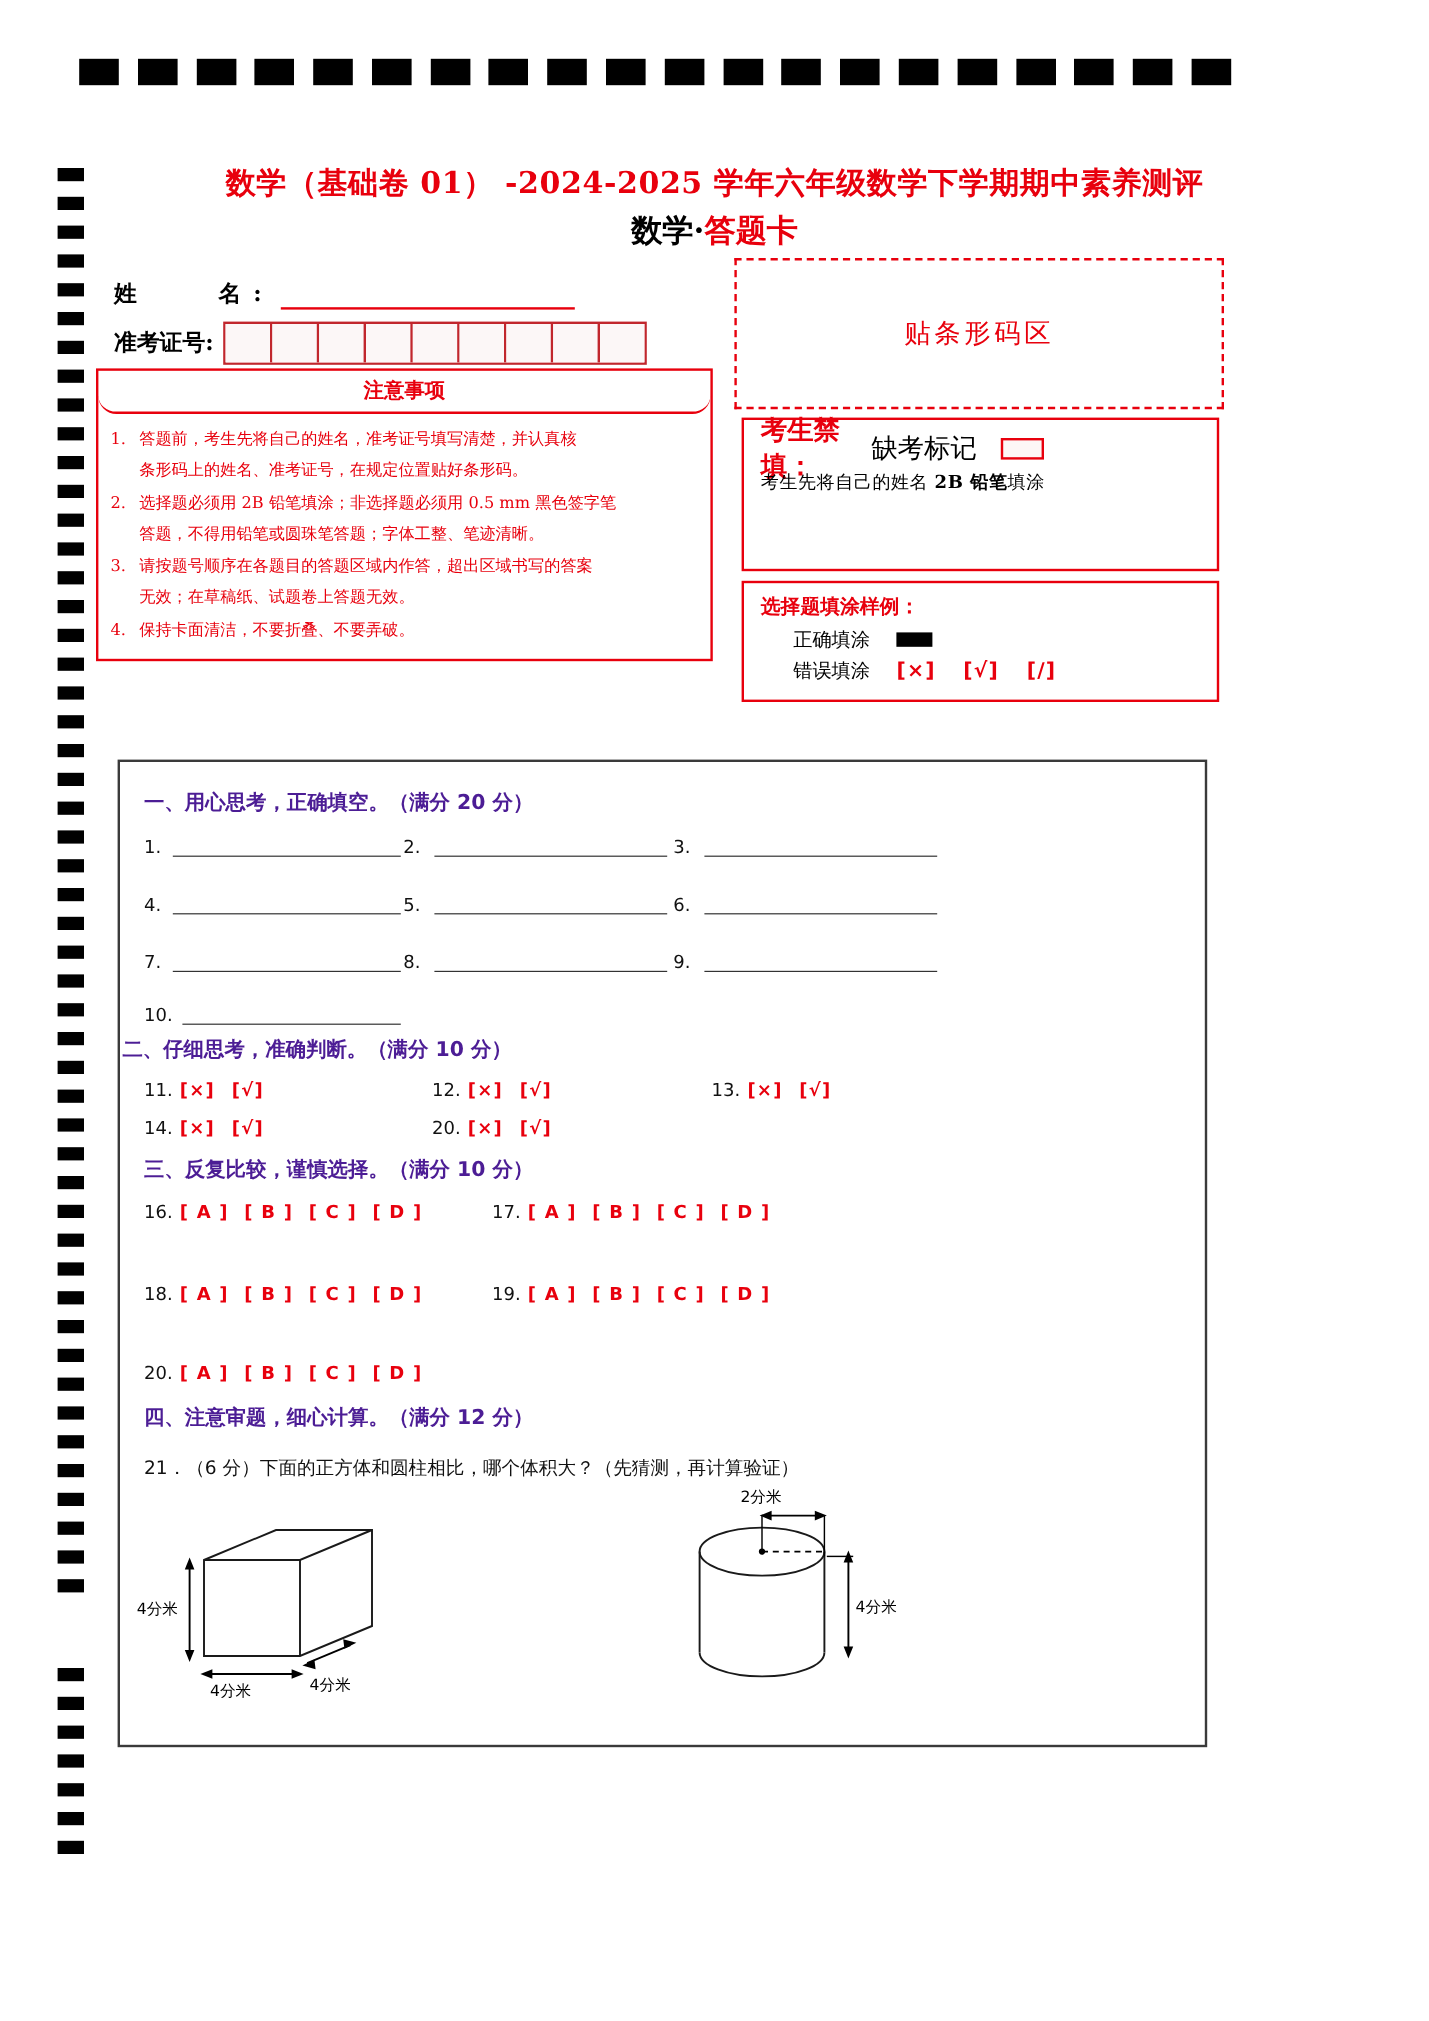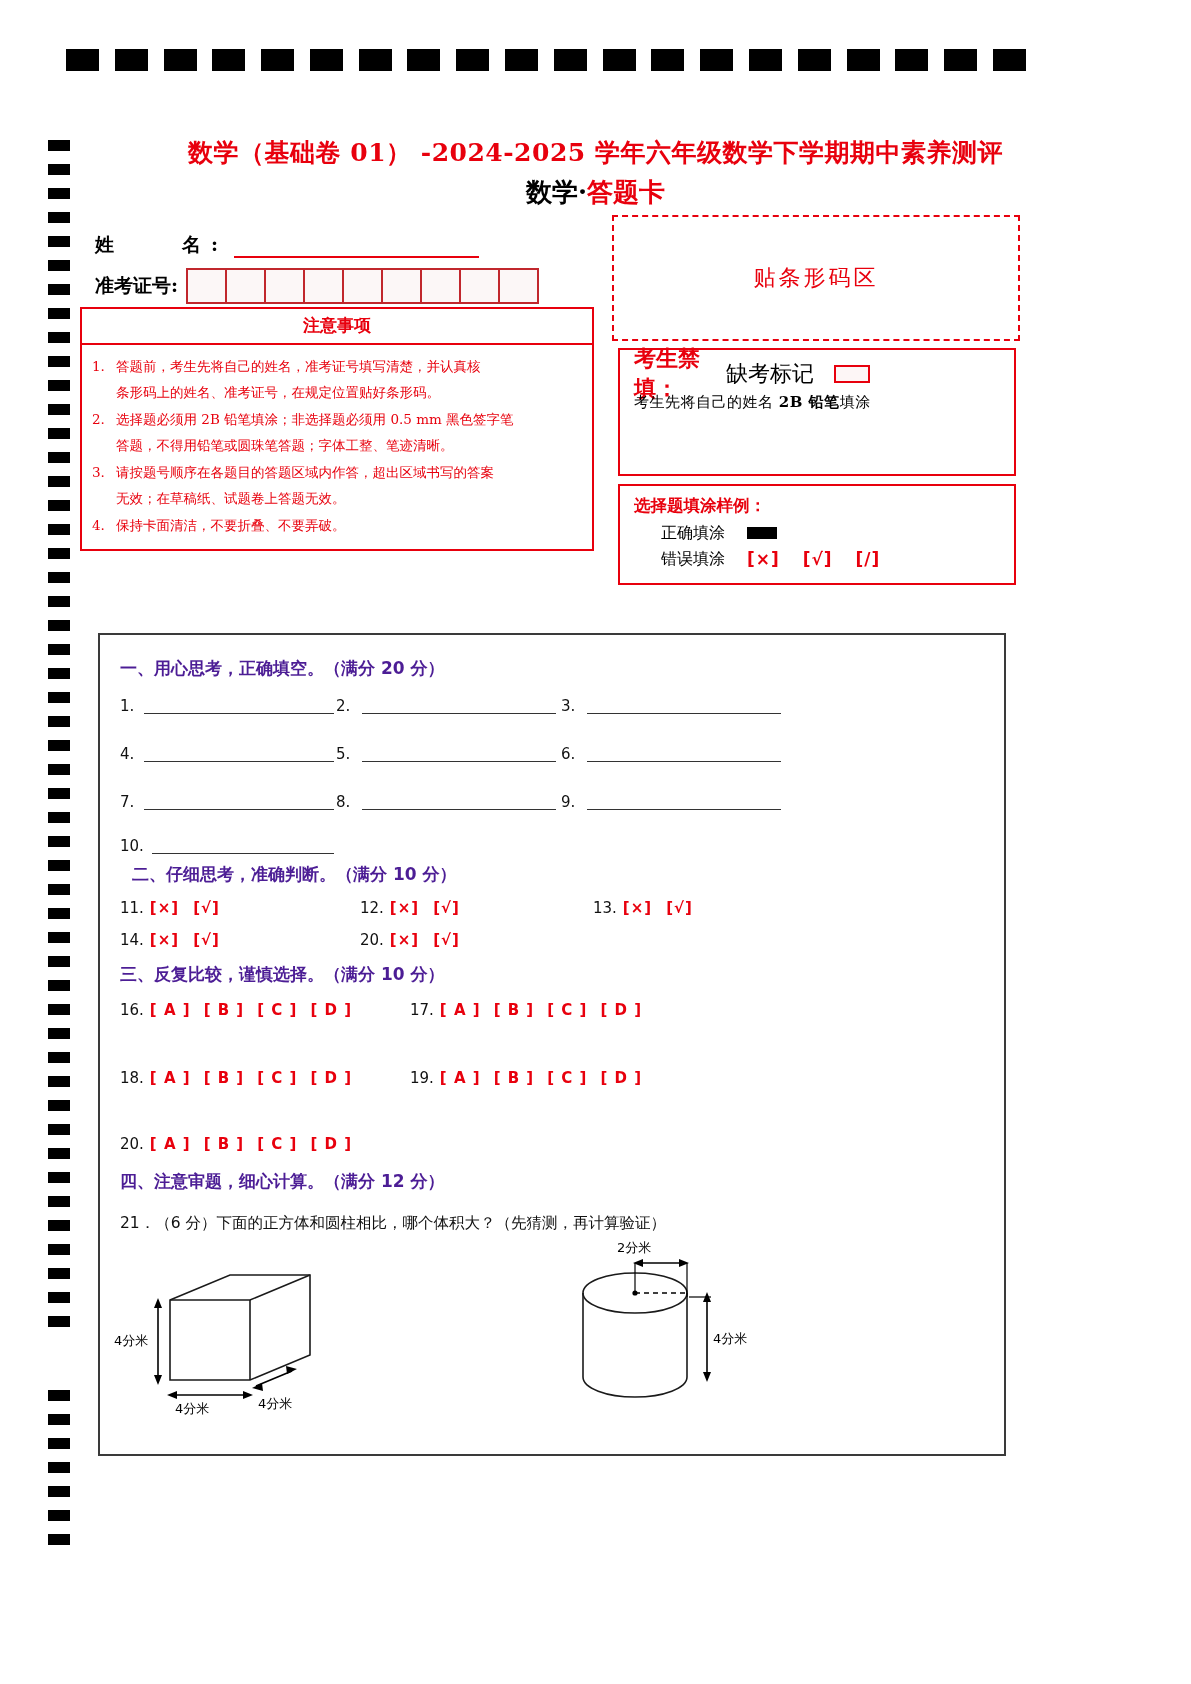--- a/index.html
+++ b/index.html
@@ -153,20 +153,21 @@
     box-sizing: border-box;
   }
   .notice-head {
     text-align: center;
     font-size: 17px;
     font-weight: bold;
     color: #e8000d;
     padding: 5px 0 6px;
     border-bottom: 2px solid #e8000d;
     font-family: "DejaVu Sans", "Liberation Sans", sans-serif;
+    border-radius: 15px;
   }
   .notice-body {
     padding: 8px 10px 10px 10px;
   }
   .notice-item {
     display: flex;
     color: #e8000d;
     font-size: 13.5px;
     line-height: 26px;
     font-family: "DejaVu Serif", "Liberation Serif", serif;
@@ -525,21 +526,21 @@
     <div class="qnum" style="left:20px; top:158px;">7.</div>
     <div class="blank-line" style="left:44px; top:174px; width:190px;"></div>
     <div class="qnum" style="left:236px; top:158px;">8.</div>
     <div class="blank-line" style="left:262px; top:174px; width:194px;"></div>
     <div class="qnum" style="left:461px; top:158px;">9.</div>
     <div class="blank-line" style="left:487px; top:174px; width:194px;"></div>
 
     <div class="qnum" style="left:20px; top:202px;">10.</div>
     <div class="blank-line" style="left:52px; top:218px; width:182px;"></div>
 
-    <div class="sec-head" style="left:32px; top:228px;">二、仔细思考，准确判断。（满分 10 分）</div>
+    <div class="sec-head" style="left:2px; top:228px;">二、仔细思考，准确判断。（满分 10 分）</div>
 
     <div class="opt-row tf" style="left:20px; top:264px;">
       <span class="n">11.</span>
       <span class="o">[×]</span>
       <span class="o">[√]</span>
     </div>
     <div class="opt-row tf" style="left:260px; top:264px;">
       <span class="n">12.</span>
       <span class="o">[×]</span>
       <span class="o">[√]</span>

